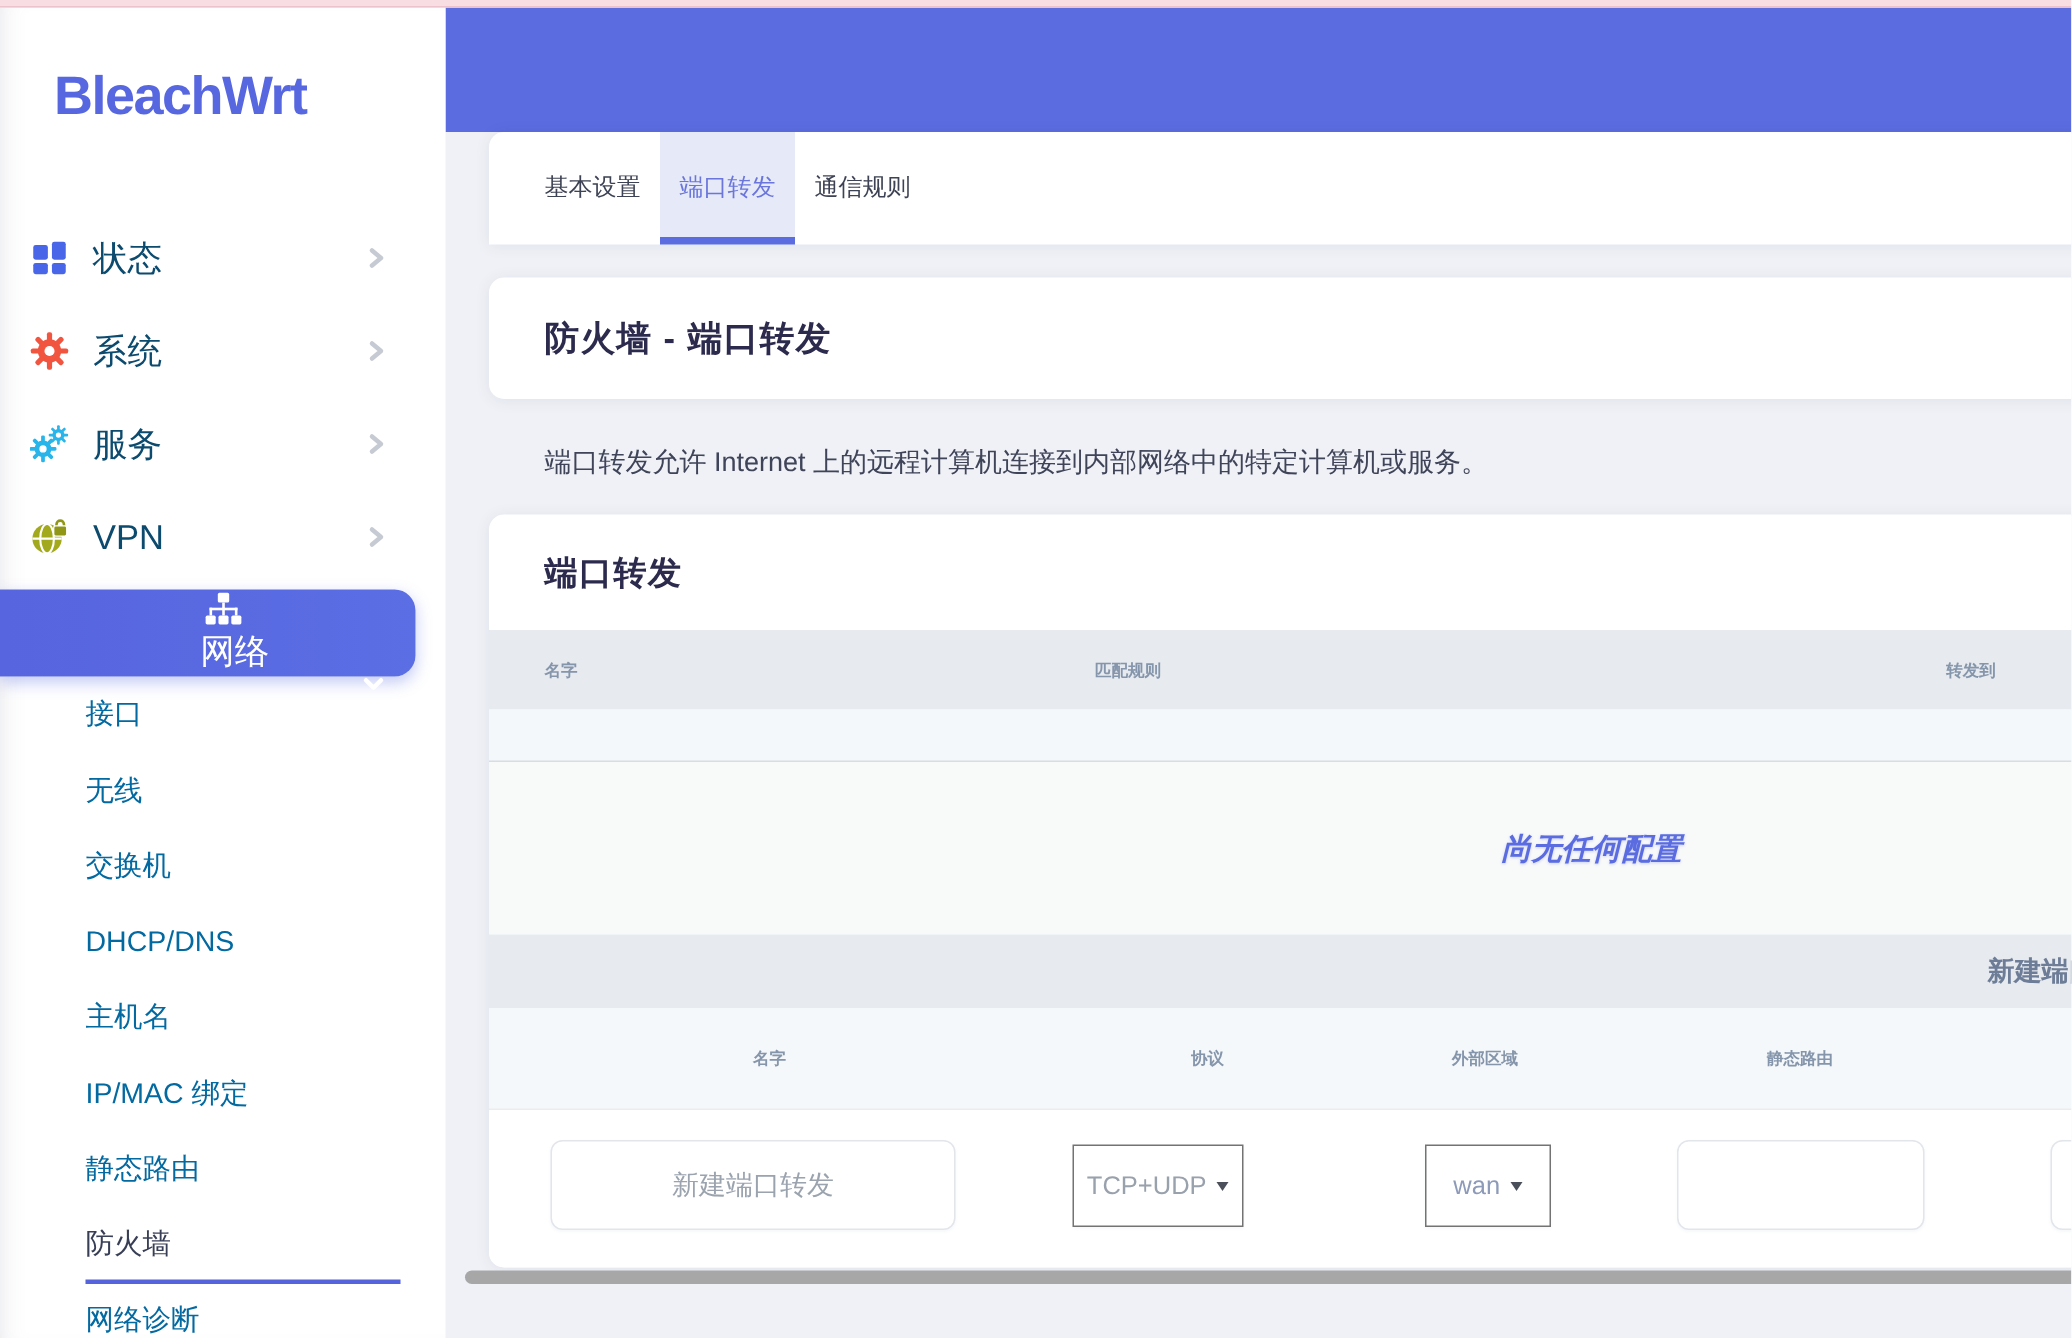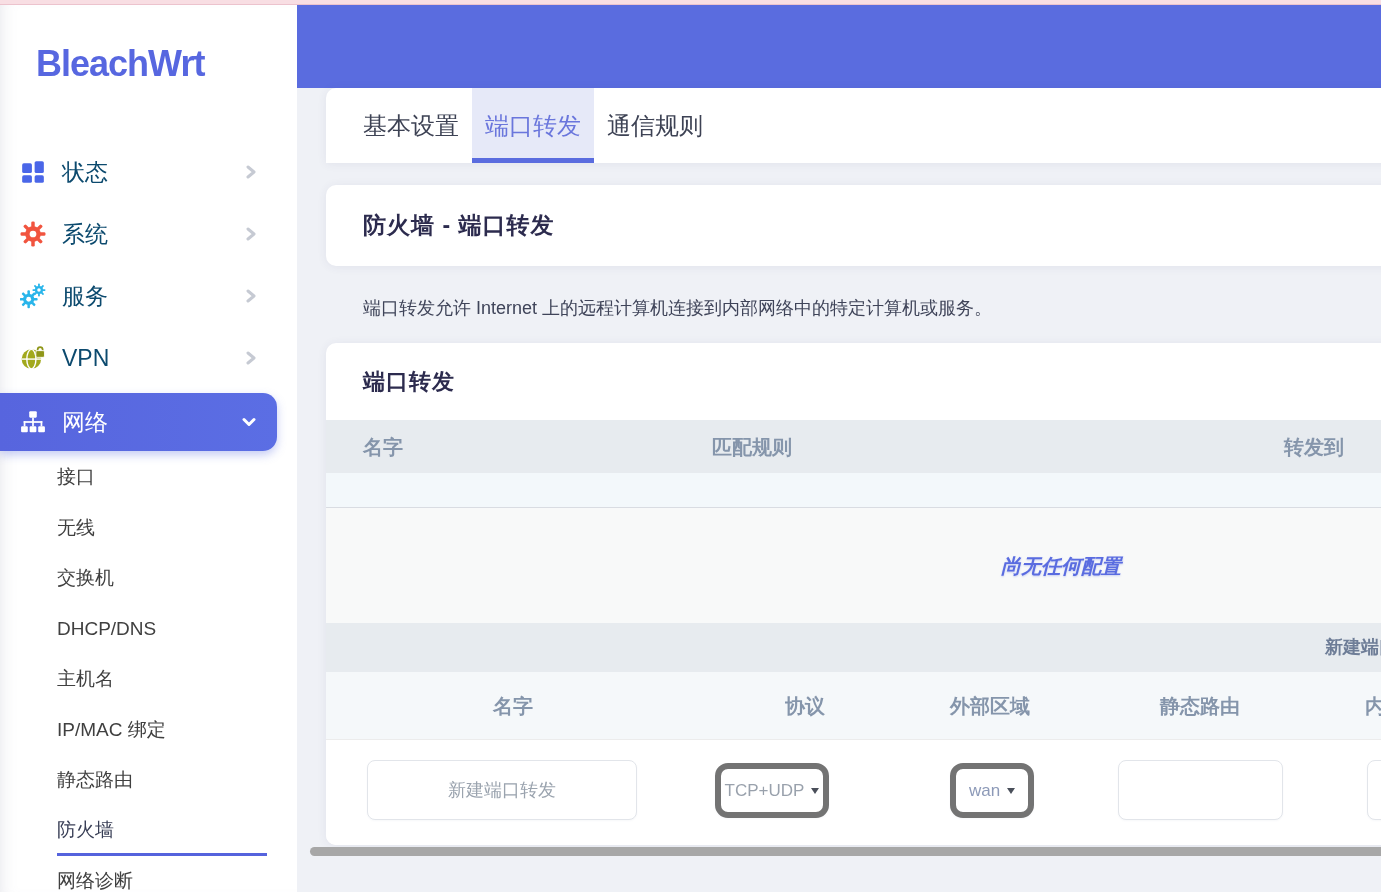--- a/index.html
+++ b/index.html
@@ -15,36 +15,36 @@
   .sidebar { position:absolute; left:0; top:5px; width:297px; height:887px; background:#ffffff; z-index:5;
     box-shadow:inset 14px 0 18px -16px rgba(120,125,150,.25); }
   .logo { position:absolute; left:36px; top:38px; font-size:36px; font-weight:bold; letter-spacing:-1px;
     color:#5767e0; }
   .nav-item { position:absolute; left:0; width:277px; height:62px; display:flex; align-items:center;
     padding-left:20px; cursor:pointer; }
   .nav-icon { width:26px; height:26px; display:flex; align-items:center; justify-content:center; flex:0 0 26px; }
   .nav-label { margin-left:16px; font-size:23px; color:#0c4a6e; }
   .nav-chevron { margin-left:auto; margin-right:20px; display:flex; align-items:center; }
   .nav-item.active { height:58px; border-radius:0 14px 14px 0;
-    background:linear-gradient(90deg,#5765de,#5b6ee4); box-shadow:0 4px 10px rgba(90,108,224,.35); }
+    background:linear-gradient(90deg,#5765de,#5b6ee4); box-shadow:0 4px 10px rgba(90,108,224,.35);flex-direction:column; }
   .nav-item.active .nav-label { color:#ffffff; }
 
-  .sub-item { position:absolute; left:57px; height:50px; line-height:50px; font-size:19px; color:#404040;
+  .sub-item { position:absolute; left:57px; height:50px; line-height:50px; font-size:19px; color:#0369a1;
     cursor:pointer; white-space:nowrap; }
   .sub-item.active { color:#383e55; width:210px; line-height:47px; border-bottom:3px solid #5563dd; }
 
   
   .purple-header { position:absolute; left:297px; top:5px; width:1084px; height:83px; background:#5a6cdf; }
   .content-bg { position:absolute; left:297px; top:88px; width:1084px; height:804px; background:#eff1f6; }
 
   .card { position:absolute; background:#ffffff; box-shadow:0 1px 10px rgba(60,70,120,.08); }
 
   .tab-card { left:326px; top:88px; width:1470px; height:75px; border-radius:10px 0 0 0;
     display:flex; align-items:stretch; padding-left:24px; }
-  .tab { display:flex; align-items:center; padding:0 13px; font-size:24px; color:#3d4254; cursor:pointer; white-space:nowrap; }
+  .tab { display:flex; align-items:center; padding:0 13px; font-size:16px; color:#3d4254; cursor:pointer; white-space:nowrap; }
   .tab.active { background:#e6e9f8; color:#6a76dc; box-shadow:inset 0 -5px 0 #5a6cdf; }
 
   .title-card { left:326px; top:185px; width:1470px; height:81px; border-radius:10px 0 0 10px;
     display:flex; align-items:center; padding-left:37px; }
   .page-title { font-size:23px; font-weight:bold; color:#2c2b4e; letter-spacing:1px; }
 
   .description { position:absolute; left:363px; top:296px; font-size:18px; color:#3f4459; white-space:nowrap; }
 
   .section-card { left:326px; top:343px; width:1470px; height:502px; border-radius:10px 0 0 10px; overflow:hidden; }
   .sec-title-row { position:relative; height:77px; }
@@ -52,35 +52,35 @@
     font-size:22px; font-weight:bold; color:#2c2b4e; letter-spacing:1px; }
 
   .row { position:relative; width:100%; }
   .t1-head { height:53px; background:#e7ebef; }
   .t1-stripe { height:35px; background:#f3f8fb; border-bottom:1px solid #d9dce2; }
   .t1-empty { height:115px; background:#f8f9f9; }
   .t2-newrow { height:49px; background:#e7ebef; }
   .t2-head { height:68px; background:#f5f8fa; border-bottom:1px solid #ececec; }
   .t2-inputs { height:105px; background:#ffffff; }
 
-  .th { position:absolute; top:50%; transform:translate(-50%,-50%); font-size:20px; font-weight:bold;
+  .th { position:absolute; top:50%; transform:translate(-50%,-50%); font-size:11px; font-weight:bold;
     color:#8595ab; white-space:nowrap; }
   .th.left { transform:translateY(-50%); }
 
   .empty-text { position:absolute; left:735px; top:50%; transform:translate(-50%,-50%);
     font-size:20px; font-weight:bold; font-style:italic; color:#5a6ce0;
     text-shadow:0 1px 2px rgba(90,108,224,.30); white-space:nowrap; }
   .new-title { position:absolute; left:999px; top:0; line-height:49px; font-size:18px; font-weight:bold;
     color:#6e7d97; white-space:nowrap; }
 
   .txt-input { position:absolute; height:60px; border:1px solid #e2e5ea; border-radius:8px; background:#fff;
     text-align:center; font-size:18px; color:#3c3f55; outline:none;
     font-family:"Liberation Sans","DejaVu Sans",sans-serif; box-shadow:0 1px 2px rgba(60,70,120,.04); }
   .txt-input::placeholder { color:#9aa3ae; opacity:1; }
-  .select { position:absolute; height:55px; border:6px solid #737373; border-radius:13px; background:#fff;
+  .select { position:absolute; height:55px; border:1px solid #737373; border-radius:0; background:#fff;
     display:flex; align-items:center; justify-content:center; gap:7px; font-size:17px; cursor:pointer;
     box-shadow:0 1px 2px rgba(60,70,120,.04); }
   .caret { width:0; height:0; border-left:4.5px solid transparent; border-right:4.5px solid transparent;
     border-top:6px solid #4a4f5a; }
   .sel-protocol { left:389px; top:23px; width:114px; color:#99a1ac; }
   .sel-zone { left:624px; top:23px; width:84px; color:#8d9ab8;text-align:center; }
   .in-name { left:41px; top:20px; width:270px; }
   .in-extport { left:792px; top:20px; width:165px; }
   .in-internal { left:1041px; top:20px; width:165px; }
 

